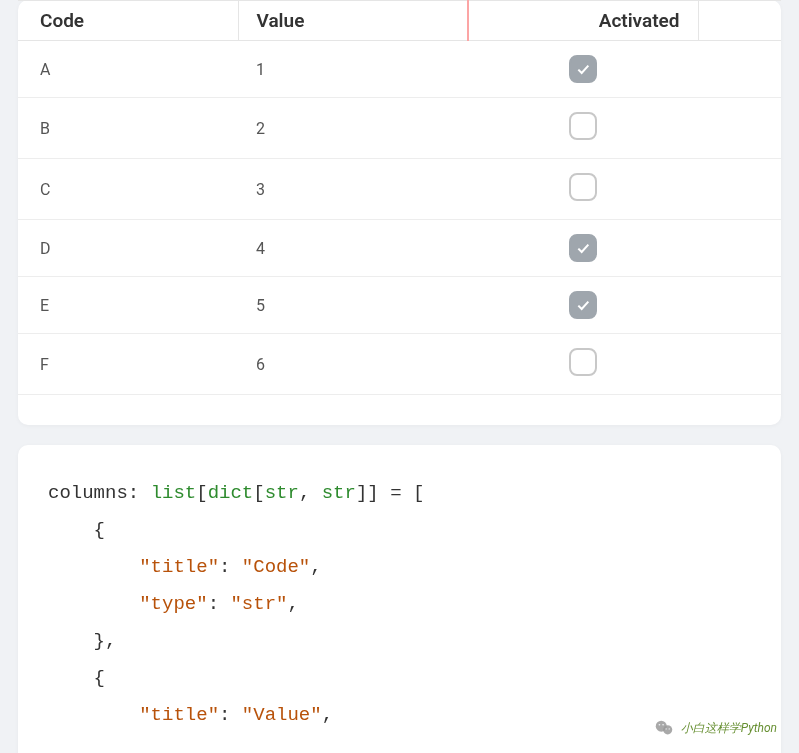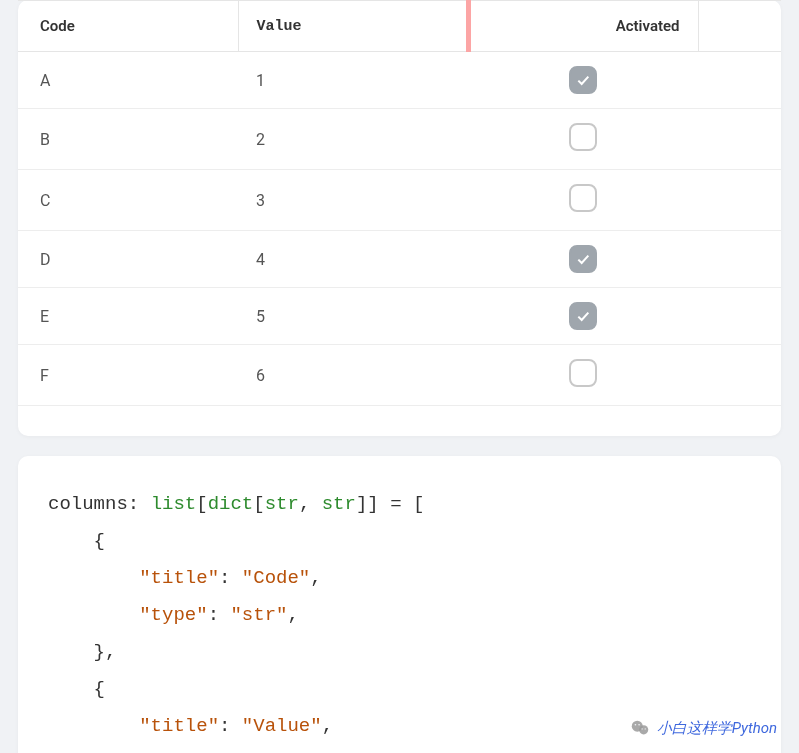--- a/index.html
+++ b/index.html
@@ -21,29 +21,29 @@
       padding: 0 0 30px 0;
       margin-bottom: 20px;
     }
     table {
       width: 100%;
       border-collapse: collapse;
       table-layout: fixed;
     }
     th {
       text-align: left;
-      padding: 16px 18px;
+      padding: 8px 18px;
       font-weight: 600;
       color: #333;
-      font-size: 15px;
+      font-size: 19px;
       border-bottom: 1px solid #e5e5e5;
       border-top: 1px solid #e5e5e5;
     }
     th.col-code { width: 220px; border-right: 1px solid #e5e5e5; }
-    th.col-value { width: 230px; border-right: 5px solid #fca5a5; font-family: Liberation Mono, monospace; }
+    th.col-value { width: 230px; border-right: 2px solid #fca5a5; }
     th.col-activated { width: 230px; text-align: right; }
     th.col-extra { width: auto; border-left: 1px solid #e5e5e5; }
     td {
       padding: 14px 18px;
       color: #555;
       font-size: 16px;
       border-bottom: 1px solid #ededed;
     }
     td.cell-activated {
       text-align: center;
@@ -89,23 +89,23 @@
     .tok-builtin { color: #2e8b2e; }
     .tok-punc { color: #333; }
     .tok-str { color: #b8520a; }
     .watermark {
       position: absolute;
       right: 22px;
       bottom: 14px;
       display: flex;
       align-items: center;
       gap: 6px;
-      font-size: 15px;
+      font-size: 12px;
       font-style: italic;
-      color: #1d4ed8;
+      color: #4d7c0f;
       opacity: 0.85;
       text-align: right;
     }
     .wm-icon {
       width: 22px;
       height: 22px;
       display: inline-flex;
       align-items: center;
       justify-content: center;
     }

